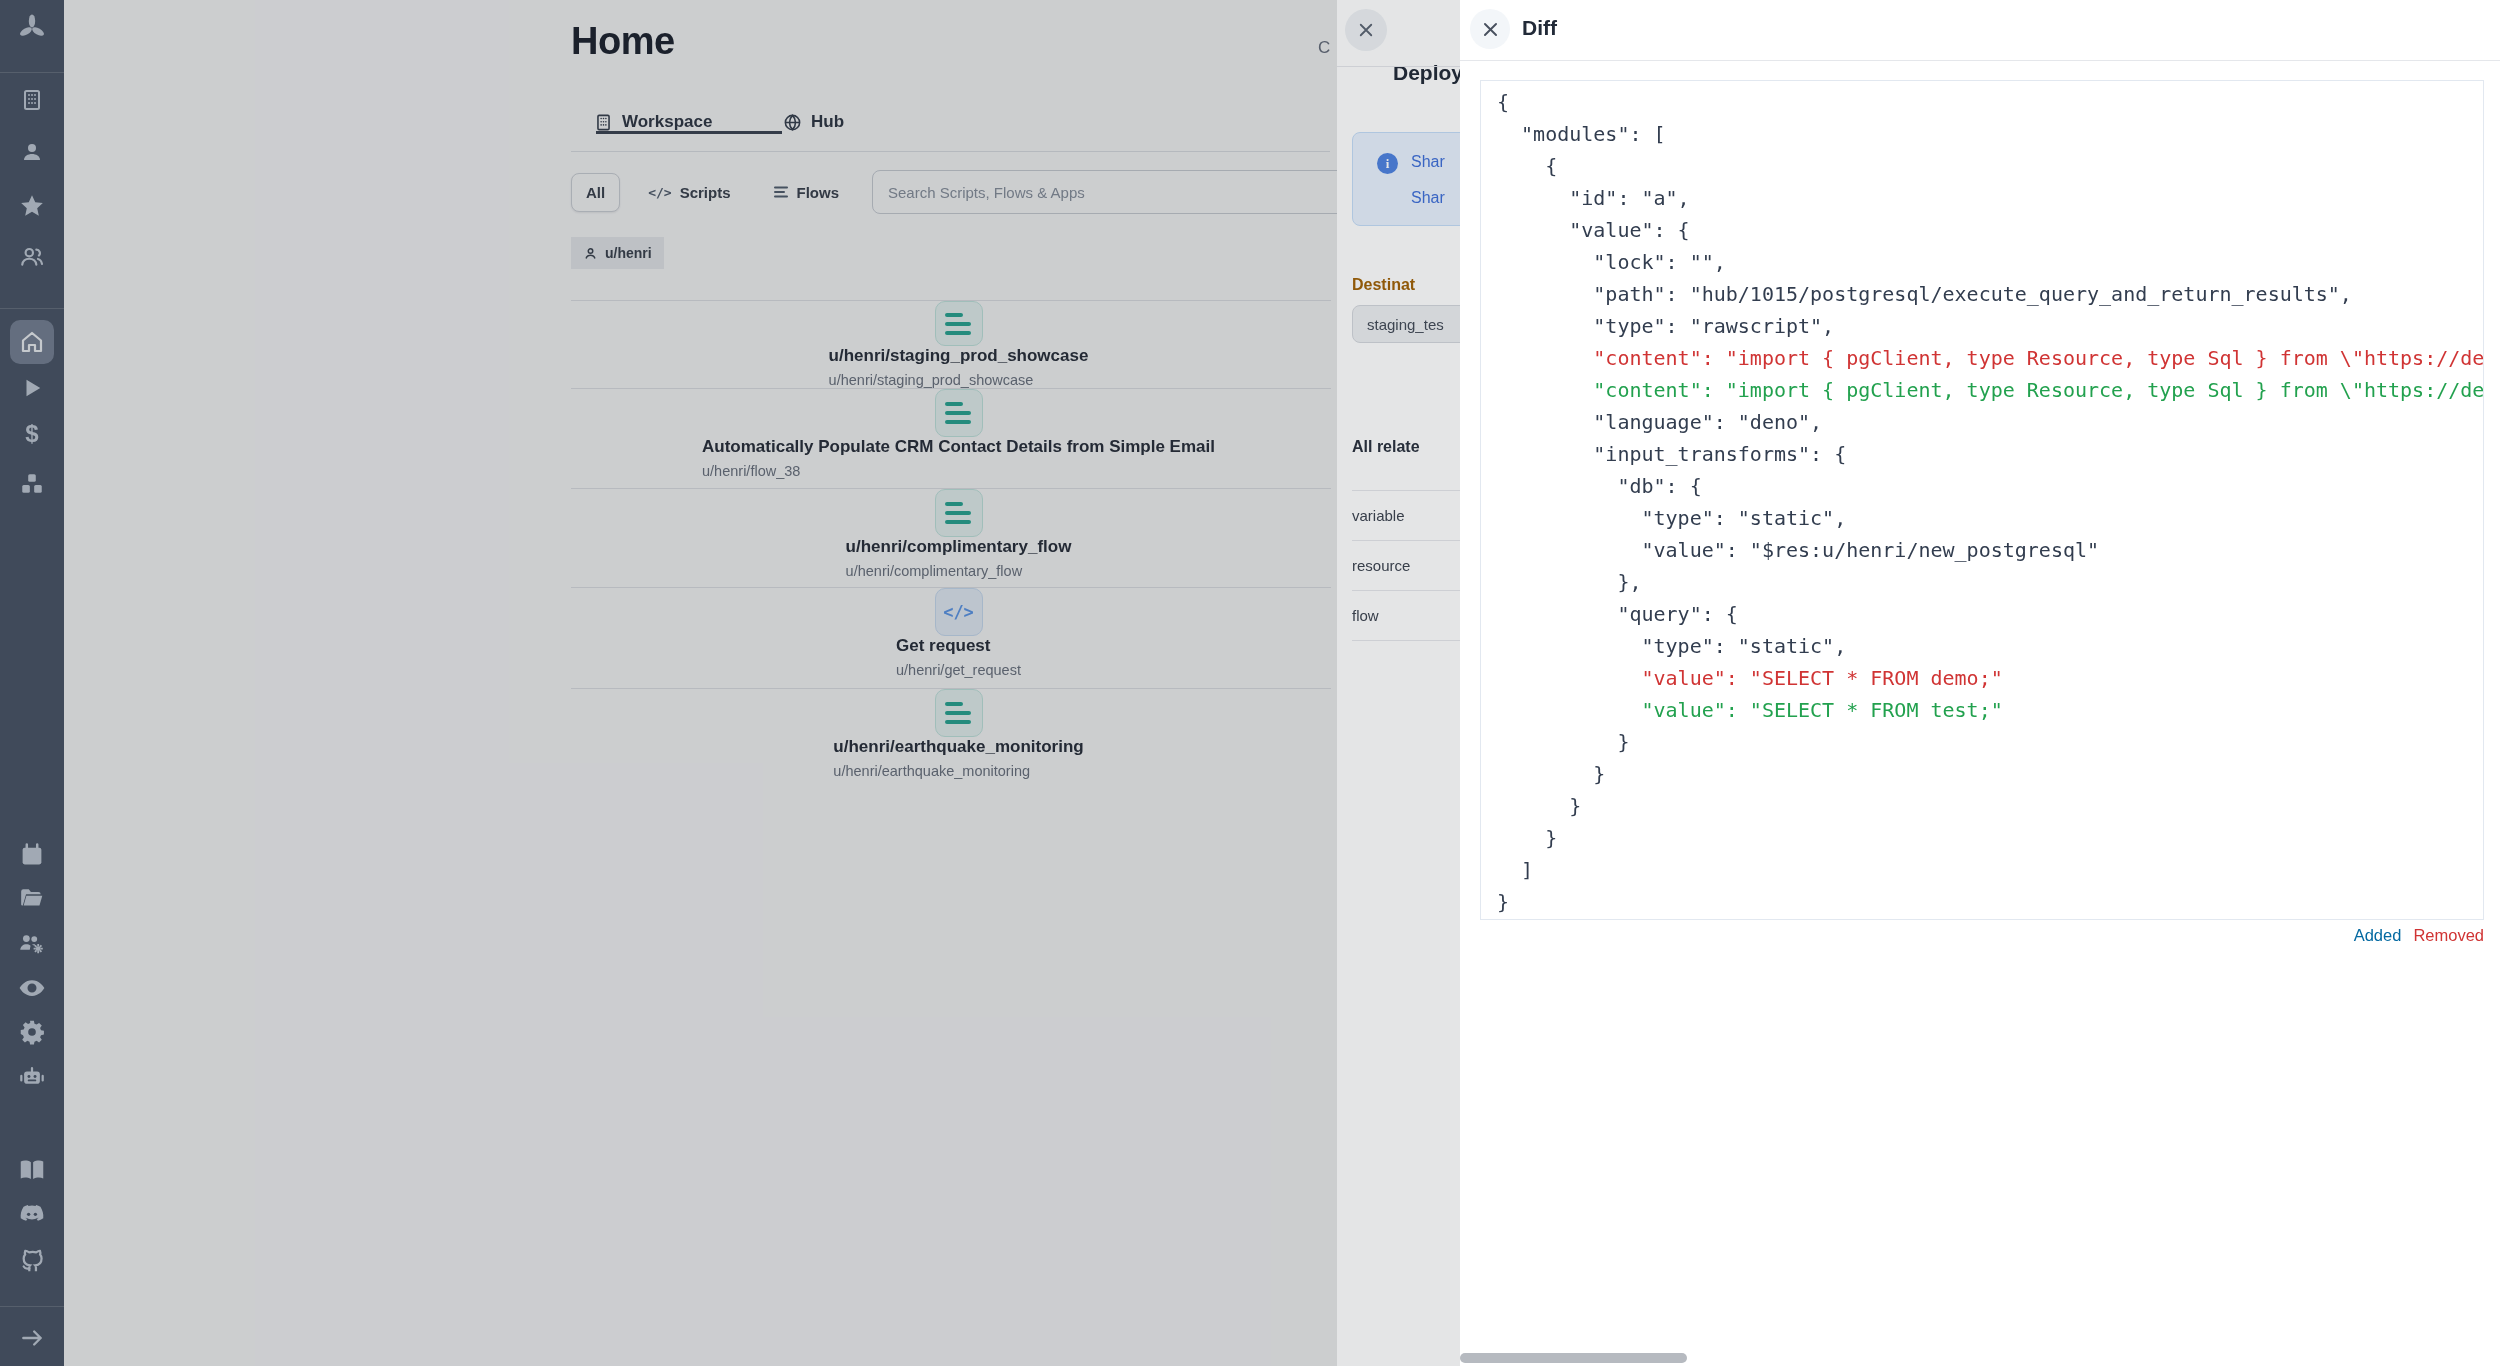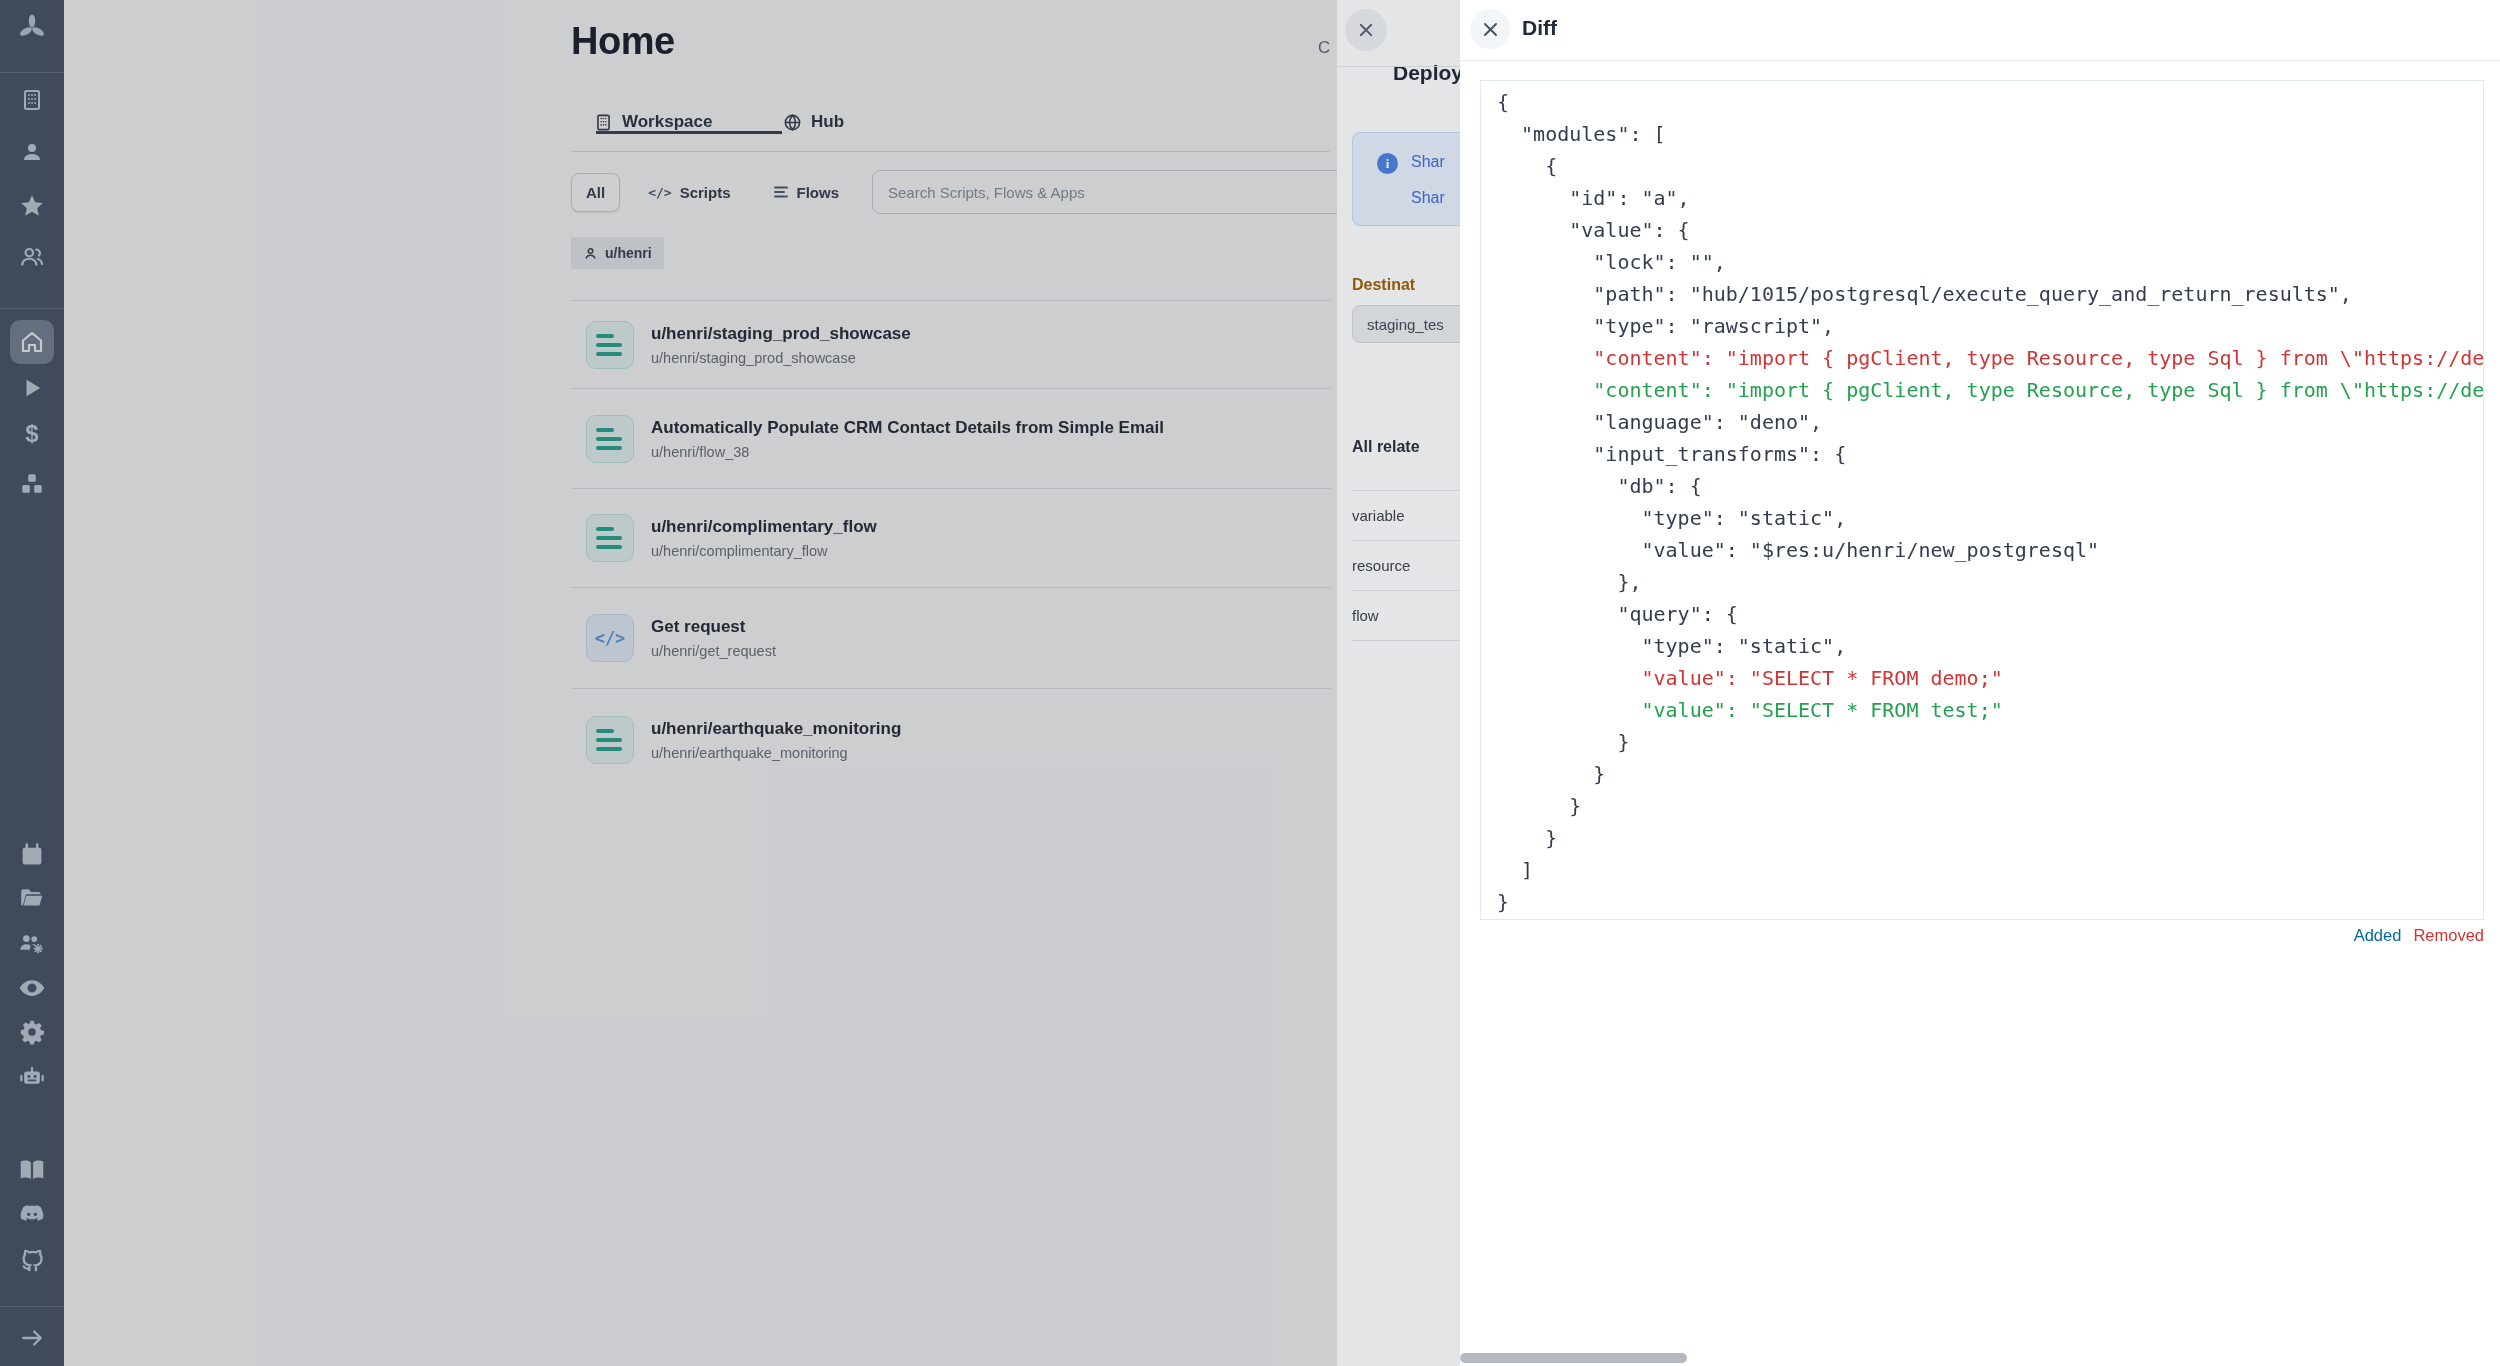--- a/index.html
+++ b/index.html
@@ -37,21 +37,21 @@
   #search-box { left:808px; top:170px; width:496px; height:44px; border:1px solid #cfd3d9;
     border-radius:8px; background:#fff; font-size:15px; color:#6b7280; padding:0 15px;
     font-family:"Liberation Sans", sans-serif; }
   #search-box::placeholder { color:#8d95a1; }
 
   #owner-chip { left:507px; top:237px; height:32px; display:flex; align-items:center; gap:7px;
     background:#eef0f2; border-radius:0; padding:16px 12px; font-size:14px; font-weight:600; color:#3d4450; }
 
   #item-list { left:507px; top:300px; width:760px; }
   .row { position:absolute; left:0; width:760px; border-top:1px solid #e5e7eb;
-         display:flex; align-items:center; gap:17px; padding-left:15px; }
+         display:flex; align-items:center; padding-left:15px;flex-direction:column; }
   .row-icon { width:48px; height:48px; border-radius:10px; display:flex; flex-direction:column;
     align-items:flex-start; justify-content:center; gap:5px; padding-left:9px; }
   .row-icon.flow { background:#eefaf7; border:1px solid #c8ece4; }
   .row-icon.flow i { display:block; height:4px; border-radius:2px; background:#2aab97; }
   .row-icon.script { background:#edf4fd; border:1px solid #cfe2f8; align-items:center; padding-left:0;
     justify-content:center; color:#5f9bef; font-weight:700; font-size:17px;
     font-family:"DejaVu Sans Mono", monospace; }
   .row-title { font-size:17px; font-weight:700; color:#2a303b; }
   .row-sub { font-size:14.5px; color:#6f7682; margin-top:6px; }
 

